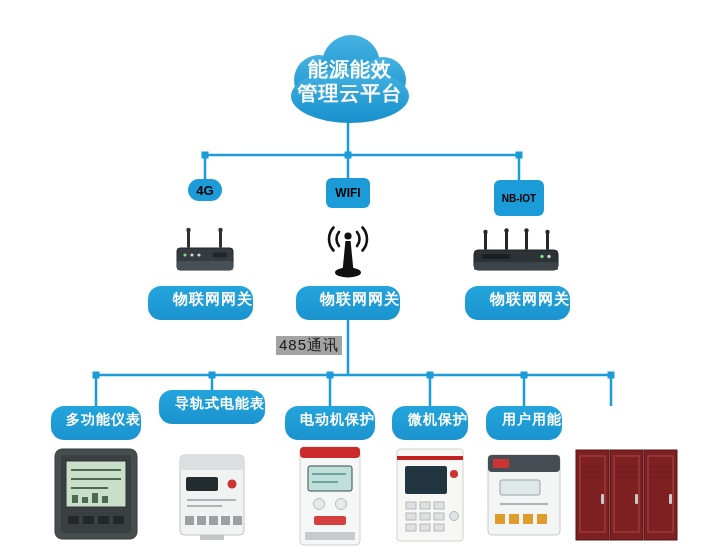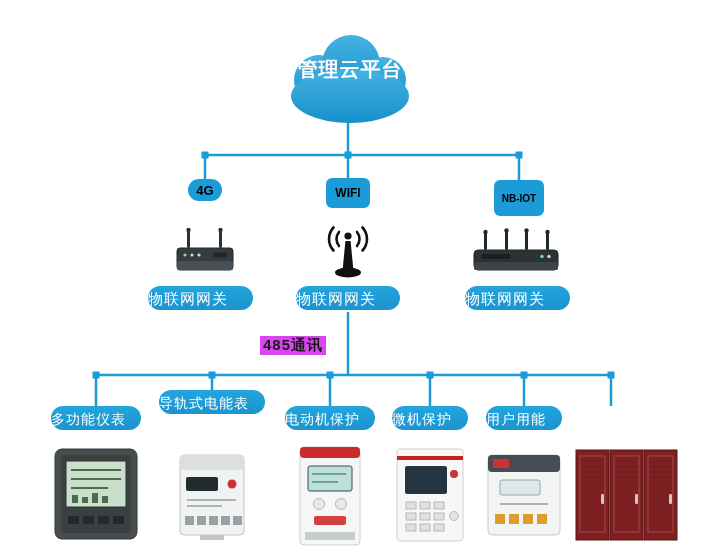--- a/index.html
+++ b/index.html
@@ -22,42 +22,42 @@
   .badge {
     position: absolute; background: #1b9cd8; color: #000000;
     font-weight: bold; text-align: center;
     display: flex; align-items: center; justify-content: center;
   }
   .badge-4g   { left: 188px; top: 179px; width: 34px; height: 22px; border-radius: 11px; font-size: 13px; }
   .badge-wifi { left: 326px; top: 178px; width: 44px; height: 30px; border-radius: 6px;  font-size: 12px; }
   .badge-nbiot{ left: 494px; top: 180px; width: 50px; height: 36px; border-radius: 6px;  font-size: 10px; }
 
   .pill {
-    position: absolute; height: 24px; border-radius: 13px;
+    position: absolute; height: 34px; border-radius: 13px;
     background: linear-gradient(180deg, #23a5dc 0%, #1b93cf 100%);
-    color: #fff; font-weight: normal; text-align: left;
+    color: #fff; font-weight: bold; text-align: right;
     line-height: 26px; font-size: 15px; letter-spacing: 1px;
   }
   .pill.small { font-size: 14px; }
 
   .gw1 { left: 148px; top: 286px; width: 105px; }
   .gw2 { left: 296px; top: 286px; width: 104px; }
   .gw3 { left: 465px; top: 286px; width: 105px; }
 
   .dev1 { left: 51px;  top: 406px; width: 90px;  }
   .dev2 { left: 159px; top: 390px; width: 106px; }
   .dev3 { left: 285px; top: 406px; width: 90px;  }
   .dev4 { left: 392px; top: 406px; width: 76px;  }
   .dev5 { left: 486px; top: 406px; width: 76px;  }
   .dev6 { left: 579px; top: 406px; width: 64px;  }
 
   .bus-label {
-    position: absolute; left: 260px; top: 336px; width: 66px;
-    text-align: center; font-size: 15px; font-weight: bold; color: #1a1a1a;
-    background: #d946ef; letter-spacing: 1px;
+    position: absolute; left: 276px; top: 336px; width: 66px;
+    text-align: center; font-size: 15px; font-weight: normal; color: #1a1a1a;
+    background: #a3a3a3; letter-spacing: 1px;
   }
 </style>
 </head>
 <body>
 
 <div class="canvas">
 
   <svg class="lines" viewBox="0 0 723 559">
     <g stroke="#1b9cd8" stroke-width="2.5" fill="none">
       <path d="M348 120 V155"></path>
@@ -95,20 +95,21 @@
       </linearGradient>
     </defs>
     <g fill="url(#cg)">
       <circle cx="46" cy="50" r="25"></circle>
       <circle cx="78" cy="34" r="29"></circle>
       <circle cx="110" cy="50" r="23"></circle>
       <ellipse cx="77" cy="66" rx="59" ry="27"></ellipse>
     </g>
   </svg>
   <div class="cloud-text">
+    <div>能源能效</div>
     <div>管理云平台</div>
   </div>
 
   <div class="badge badge-4g">4G</div>
   <div class="badge badge-wifi">WIFI</div>
   <div class="badge badge-nbiot">NB-IOT</div>
 
   <svg class="abs" style="left:173px; top:226px;" width="64" height="54" viewBox="0 0 64 54">
     <rect x="14" y="4" width="3" height="18" rx="1.5" fill="#2c3134"></rect>
     <circle cx="15.5" cy="4" r="2.2" fill="#2c3134"></circle>

